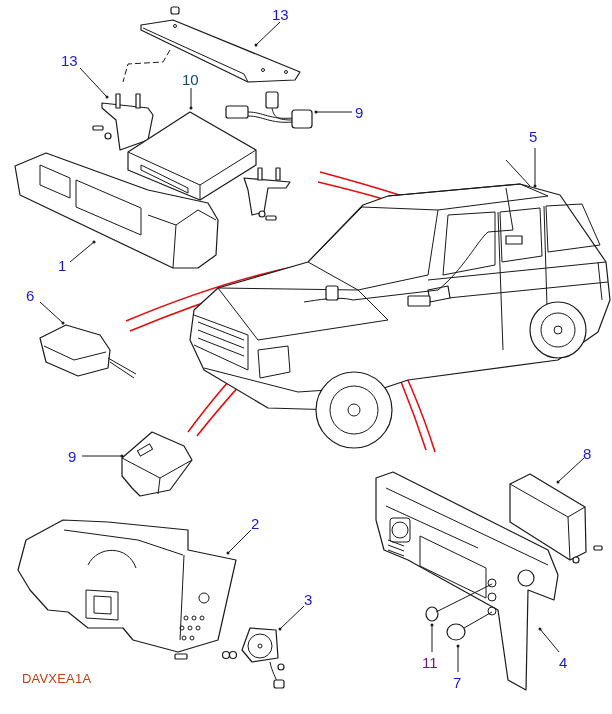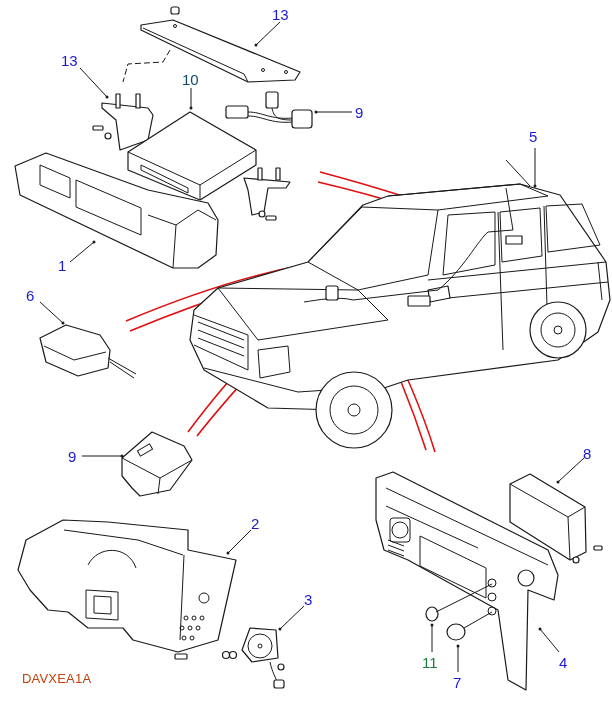--- a/index.html
+++ b/index.html
@@ -242,18 +242,18 @@
 <span class="callout" style="left: 53px; top: 53px; color: rgb(26, 26, 204);">13</span>
 <span class="callout" style="left: 174px; top: 72px; color: #0c4a6e; text-align: center;">10</span>
 <span class="callout" style="left: 347px; top: 105px; color: rgb(26, 26, 204);">9</span>
 <span class="callout" style="left: 521px; top: 129px; color: rgb(26, 26, 204);">5</span>
 <span class="callout" style="left: 50px; top: 258px; color: rgb(26, 26, 204);">1</span>
 <span class="callout" style="left: 18px; top: 288px; color: rgb(26, 26, 204);">6</span>
 <span class="callout" style="left: 60px; top: 449px; color: rgb(26, 26, 204);">9</span>
 <span class="callout" style="left: 575px; top: 446px; color: rgb(26, 26, 204);">8</span>
 <span class="callout" style="left: 243px; top: 516px; color: rgb(26, 26, 204);">2</span>
 <span class="callout" style="left: 296px; top: 592px; color: rgb(26, 26, 204);">3</span>
-<span class="callout" style="left: 414px; top: 655px; color: #15803d;">11</span>
+<span class="callout" style="left: 414px; top: 655px; color: #701a75;">11</span>
 <span class="callout" style="left: 551px; top: 655px; color: rgb(26, 26, 204);">4</span>
 <span class="callout" style="left: 445px; top: 675px; color: rgb(26, 26, 204);">7</span>
 
 <span class="ref-code">DAVXEA1A</span>
 </div>
 
 </body></html>

